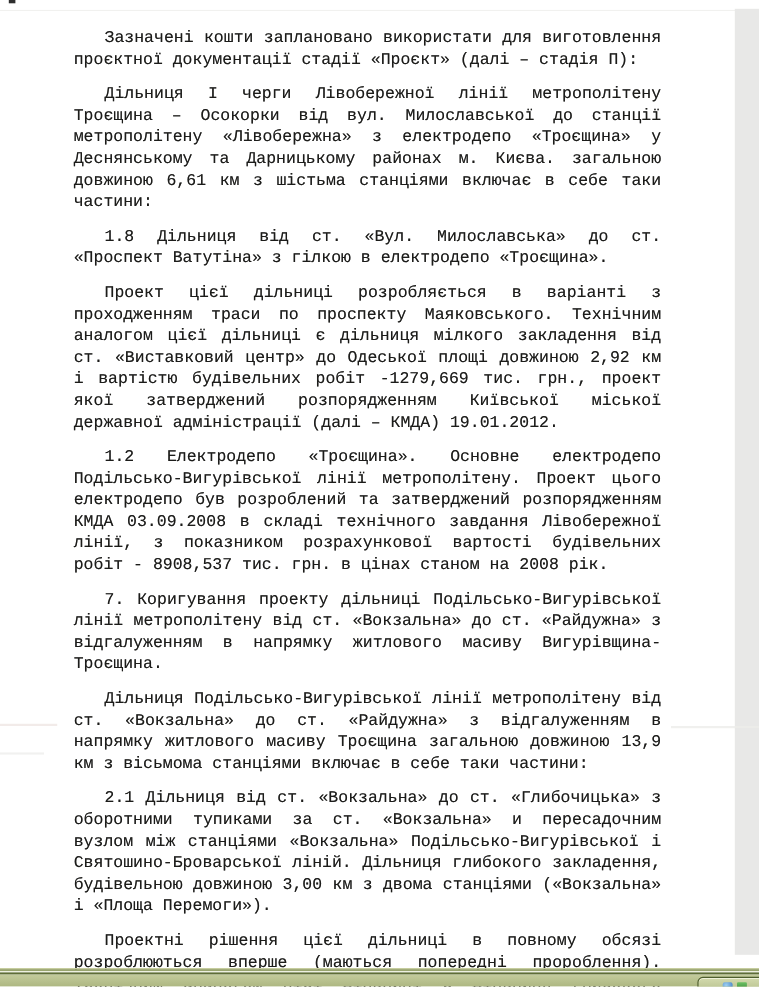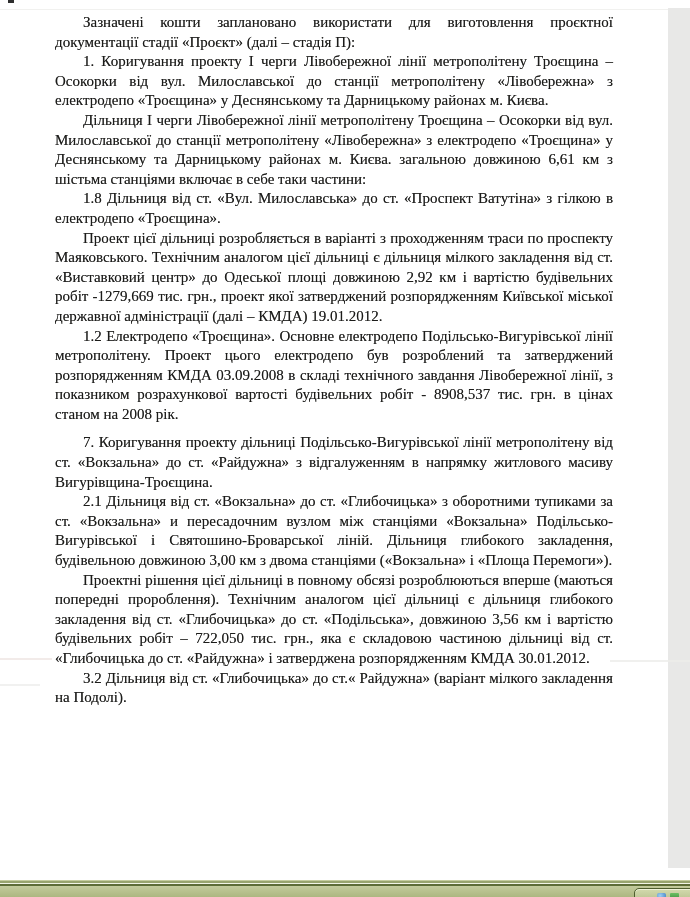--- a/index.html
+++ b/index.html
@@ -22,23 +22,24 @@
   .right-strip {
     position: absolute; left: 668px; top: 8px; width: 22px; height: 860px;
     background: #e8e8e7;
   }
   .doc-text {
     position: absolute; left: 55px; top: 13px; width: 558px;
     font-size: 15px; line-height: 19.6px; color: #1c1c1a;
     text-shadow: 0 0 0.5px rgba(20,20,20,0.55);
   }
   .doc-text p {
-    margin: 0;
+    margin: 12px;
     text-indent: 28px;
     text-align: justify;
+    font-family: Liberation Mono, monospace;
   }
   .doc-text p.spaced { margin-top: 9px; }
   .artifact {
     position: absolute; height: 2px; background: #efe6e4; opacity: 0.8;
   }
   .artifact.a1 { left: 0; top: 658px; width: 52px; }
   .artifact.a2 { left: 610px; top: 660px; width: 80px; background: #ececea; }
   .artifact.a3 { left: 0; top: 684px; width: 40px; background: #eeeeec; }
 
   .taskbar {
@@ -77,32 +78,32 @@
 
 <div class="screen">
 
   <div class="top-mark"></div>
   <div class="page-top-edge"></div>
 
   <div class="doc-text">
 
       <p class="para">Зазначені кошти заплановано використати для виготовлення проєктної документації стадії «Проєкт» (далі – стадія П):</p>
 
-      <p class="para">1. Коригування проекту І черги Лівобережної лінії метрополітену Троєщина – Осокорки від вул. Милославської до станції метрополітену «Лівобережна» з електродепо «Троєщина» у Деснянському та Дарницькому районах м. Києва.</p>
 
       <p class="para">Дільниця І черги Лівобережної лінії метрополітену Троєщина – Осокорки від вул. Милославської до станції метрополітену «Лівобережна» з електродепо «Троєщина» у Деснянському та Дарницькому районах м. Києва. загальною довжиною 6,61 км з шістьма станціями включає в себе таки частини:</p>
 
       <p class="para">1.8 Дільниця від ст. «Вул. Милославська» до ст. «Проспект Ватутіна» з гілкою в електродепо «Троєщина».</p>
 
       <p class="para">Проект цієї дільниці розробляється в варіанті з проходженням траси по проспекту Маяковського. Технічним аналогом цієї дільниці є дільниця мілкого закладення від ст. «Виставковий центр» до Одеської площі довжиною 2,92 км і вартістю будівельних робіт -1279,669 тис. грн., проект якої затверджений розпорядженням Київської міської державної адміністрації (далі – КМДА) 19.01.2012.</p>
 
       <p class="para">1.2 Електродепо «Троєщина». Основне електродепо Подільсько-Вигурівської лінії метрополітену. Проект цього електродепо був розроблений та затверджений розпорядженням КМДА 03.09.2008 в складі технічного завдання Лівобережної лінії, з показником розрахункової вартості будівельних робіт - 8908,537 тис. грн. в цінах станом на 2008 рік.</p>
 
       <p class="para spaced">7. Коригування проекту дільниці Подільсько-Вигурівської лінії метрополітену від ст. «Вокзальна» до ст. «Райдужна» з відгалуженням в напрямку житлового масиву Вигурівщина-Троєщина.</p>
 
+      <p class="para">Дільниця Подільсько-Вигурівської лінії метрополітену від ст. «Вокзальна» до ст. «Райдужна» з відгалуженням в напрямку житлового масиву Троєщина загальною довжиною 13,9 км з вісьмома станціями включає в себе таки частини:</p>
 
       <p class="para">2.1 Дільниця від ст. «Вокзальна» до ст. «Глибочицька» з оборотними тупиками за ст. «Вокзальна» и пересадочним вузлом між станціями «Вокзальна» Подільсько-Вигурівської і Святошино-Броварської ліній. Дільниця глибокого закладення, будівельною довжиною 3,00 км з двома станціями («Вокзальна» і «Площа Перемоги»).</p>
 
       <p class="para">Проектні рішення цієї дільниці в повному обсязі розроблюються вперше (маються попередні пророблення). Технічним аналогом цієї дільниці є дільниця глибокого закладення від ст. «Глибочицька» до ст. «Подільська», довжиною 3,56 км і вартістю будівельних робіт – 722,050 тис. грн., яка є складовою частиною дільниці від ст. «Глибочицька до ст. «Райдужна» і затверджена розпорядженням КМДА 30.01.2012.</p>
 
       <p class="para">3.2 Дільниця від ст. «Глибочицька» до ст.« Райдужна» (варіант мілкого закладення на Подолі).</p>
     </div>
 
   <div class="right-strip"></div>
 

